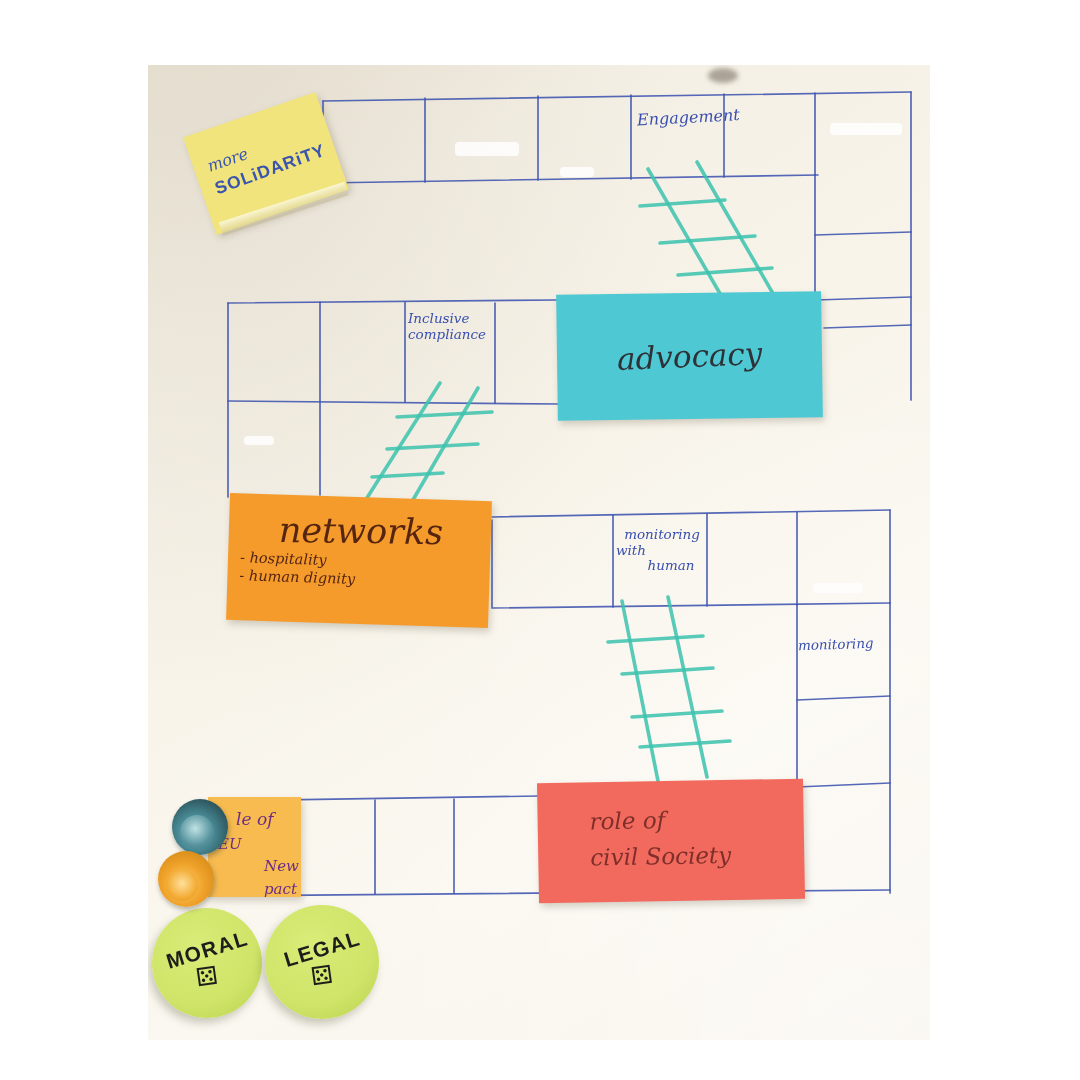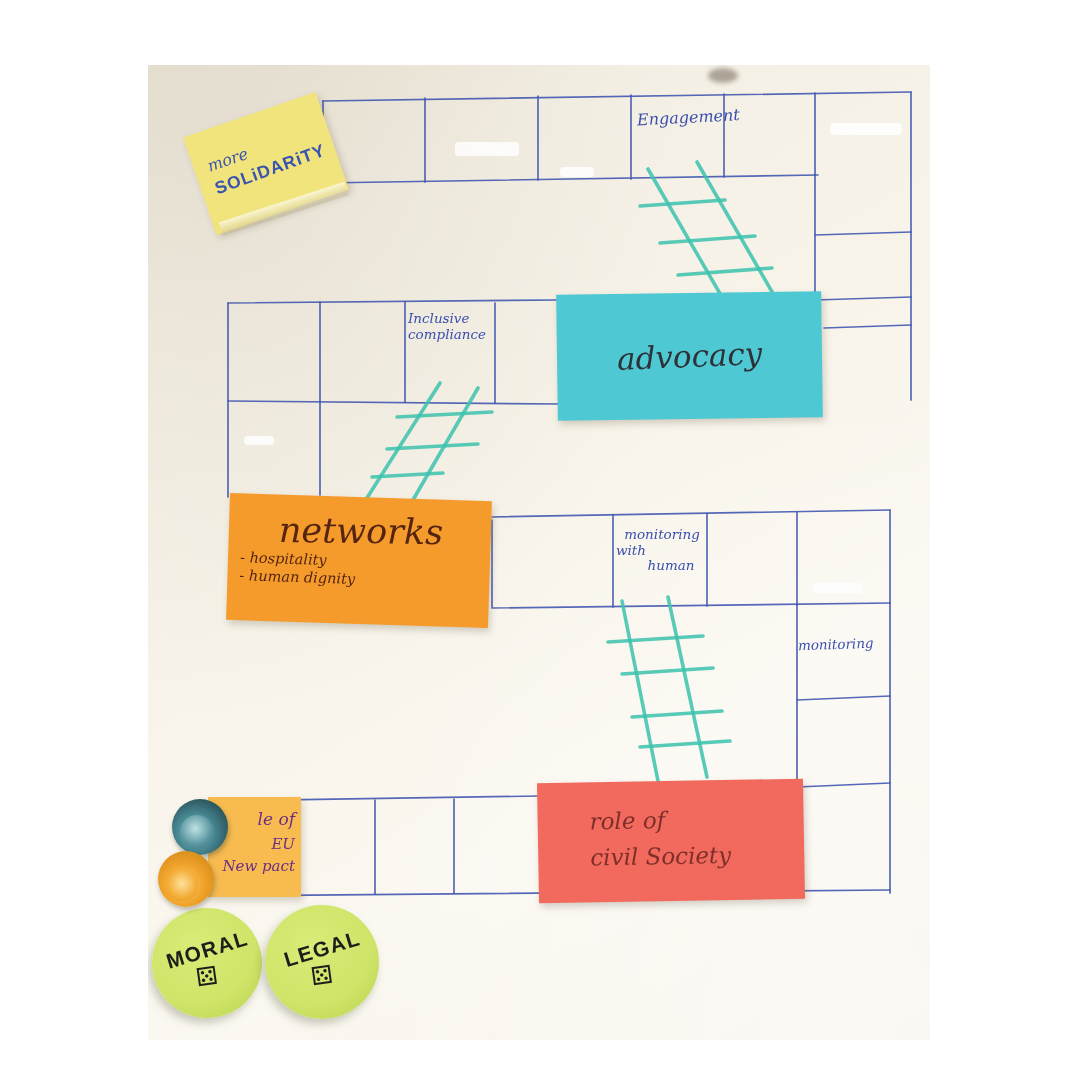--- a/index.html
+++ b/index.html
@@ -39,23 +39,23 @@
       color:#552510;text-align:center;transform:rotate(-1deg);}
   .networks-bullet{font-family:"DejaVu Serif", serif;font-style:italic;font-size:14.5px;
       color:#552510;margin-top:2px;}
   .note-civil{left:390px;top:716px;width:266px;height:120px;background:#f26a5e;
       transform:rotate(-1deg);box-sizing:border-box;padding:22px 0 0 52px;}
   .civil-line{font-family:"DejaVu Serif", serif;font-style:italic;font-size:23px;
       color:#7e2f2a;line-height:1.55;}
   .note-eu{left:60px;top:732px;width:93px;height:100px;background:#f7bb4f;
       box-sizing:border-box;padding:10px 6px 0 10px;}
   .eu-line{font-family:"DejaVu Serif", serif;font-style:italic;font-size:15px;
-      color:#6b2d86;line-height:1.5;text-align:right;}
+      color:#6b2d86;line-height:1.5;}
   .eu-line.l1{margin-left:18px;font-size:17px;}
-  .eu-line.l3{font-size:15px;}
+  .eu-line.l3{font-size:15px;margin-left:46px;}
   
   .token{position:absolute;z-index:3;width:110px;height:110px;border-radius:50%;
       background:radial-gradient(circle at 40% 35%, #d9ec78, #cfe468 60%, #b9d14f 100%);
       box-shadow:-3px 5px 8px rgba(110,110,80,.35);
       display:flex;flex-direction:column;align-items:center;justify-content:center;}
   .token-moral{left:4px;top:843px;}
   .token-legal{left:117px;top:840px;width:114px;height:114px;}
   .token-label{font-family:"Liberation Sans", sans-serif;font-weight:bold;font-size:21px;
       letter-spacing:1.5px;color:#1d1d1b;transform:rotate(-17deg);}
   .die{font-size:25px;color:#1d1d1b;line-height:1;margin-top:2px;transform:rotate(-8deg);}

